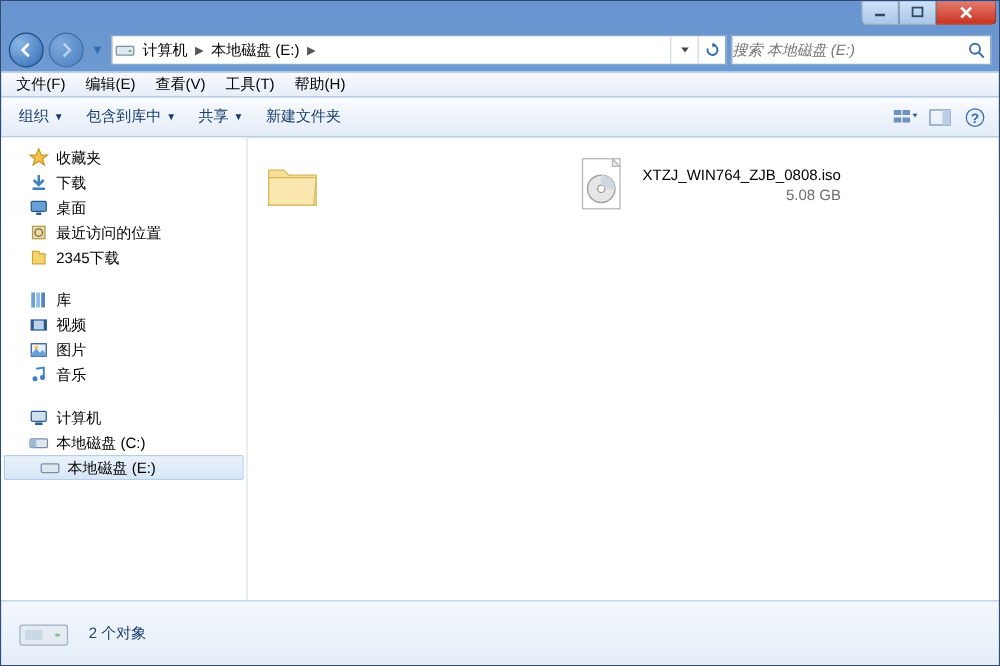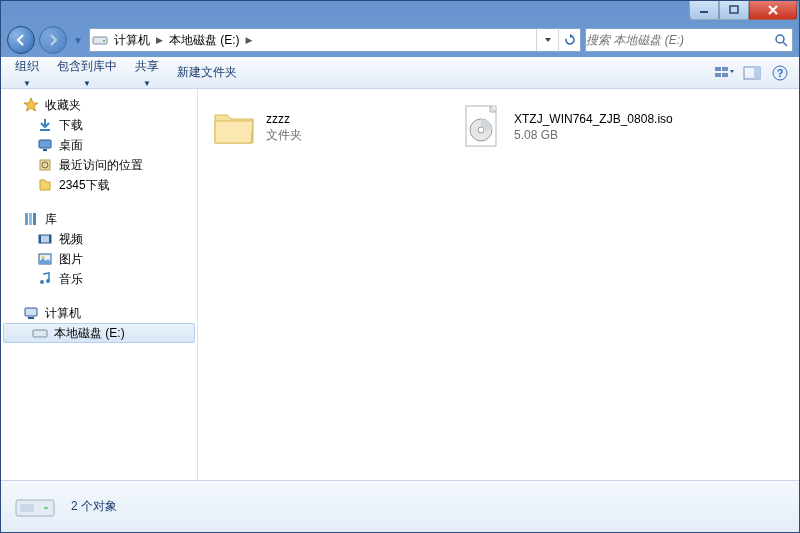--- a/index.html
+++ b/index.html
@@ -28,33 +28,33 @@
 .searchbar { width: 208px; height: 24px; background: #fff; border: 1px solid #8aa8c8; display: flex; align-items: center; font-size: 12px; }
 .searchbar .sicon { width: 22px; display: flex; align-items: center; justify-content: center; color: #3c6db0; }
 .searchbar input { border: none; outline: none; flex: 1; font-size: 12px; color: #a21caf; font-style: italic; background: transparent; }
 
 
 .menubar { height: 21px; background: linear-gradient(#f7fafe,#e7eef8); border-top: 1px solid #c7d6e9; border-bottom: 1px solid #c7d6e9; display: flex; align-items: center; padding: 0 4px; font-size: 12px; }
 .menuitem { padding: 2px 8px; }
 
 
 .toolbar { height: 32px; background: linear-gradient(#f9fbfe,#e3ecf7); border-bottom: 1px solid #c7d6e9; display: flex; align-items: center; padding: 0 6px; font-size: 12px; gap: 2px; }
-.tbitem { padding: 4px 8px; display: flex; align-items: center; gap: 4px; color: #1a3e6e; flex-direction: column; }
+.tbitem { padding: 4px 8px; display: flex; align-items: center; gap: 4px; color: #1a3e6e; }
 .tbitem .dd { font-size: 8px; color: #1a3e6e; }
 .toolbar .spacer { flex: 1; }
 .tbicon { width: 26px; height: 24px; display: flex; align-items: center; justify-content: center; }
 
 
-.body { flex: 1; display: flex; background: #fff; min-height: 0; }
+.body { flex: 1; display: flex; background: #fff; min-height: 0; text-align: right; }
 .sidebar { width: 197px; background: #fff; border-right: 1px solid #d9e2ec; overflow-y: auto; font-size: 12px; padding: 6px 0; }
 .side-group { margin-bottom: 14px; }
 .side-head, .side-item { display: flex; align-items: center; height: 20px; padding: 0 4px 0 18px; gap: 6px; white-space: nowrap; }
 .side-head { padding-left: 6px; }
 .side-head .tri { width: 10px; font-size: 9px; color: #555; }
-.side-item { padding-left: 36px; }
+.side-item { padding-left: 22px; }
 .side-item.selected { background: linear-gradient(#eaf2fb,#d7e6f7); border: 1px solid #b4cfec; border-radius: 2px; margin: 0 2px; padding-left: 28px; }
 .ic { width: 16px; height: 16px; display: inline-flex; align-items: center; justify-content: center; font-size: 13px; }
 
 .content { flex: 1; padding: 10px 8px; display: flex; align-items: flex-start; gap: 0; font-size: 12px; }
 .item { width: 248px; display: flex; gap: 8px; padding: 4px; }
 .item .bigicon { width: 48px; height: 48px; display: flex; align-items: center; justify-content: center; }
 .item .meta { display: flex; flex-direction: column; justify-content: center; line-height: 1.35; }
 .item .meta .sub { color: #6d6d6d; }
 
 
@@ -131,20 +131,27 @@
       <input placeholder="搜索 本地磁盘 (E:)" style="">
       <span class="sicon">
         <svg width="14" height="14">
             <circle cx="6" cy="6" r="4" fill="none" stroke="#3c6db0" stroke-width="1.5"></circle>
             <line x1="9" y1="9" x2="13" y2="13" stroke="#3c6db0" stroke-width="1.5"></line>
           </svg>
       </span>
     </div>
   </div>
 
+  <div class="menubar">
+    <div class="menuitem">文件(F)</div>
+    <div class="menuitem">编辑(E)</div>
+    <div class="menuitem">查看(V)</div>
+    <div class="menuitem">工具(T)</div>
+    <div class="menuitem">帮助(H)</div>
+  </div>
 
   <div class="toolbar">
     <div class="tbitem">
         <span>组织</span>
         <span class="dd">▼</span>
       </div>
     <div class="tbitem">
         <span>包含到库中</span>
         <span class="dd">▼</span>
       </div>
@@ -278,42 +285,47 @@
         <div class="side-head">
           <span class="tri"></span>
           <span class="ic">
               <svg width="16" height="16">
                 <rect x="2" y="3" width="12" height="8" rx="1" fill="#cfe0f1" stroke="#2b5a93"></rect>
                 <rect x="5" y="12" width="6" height="2" fill="#2b5a93"></rect>
               </svg>
             </span>
           <span>计算机</span>
         </div>
+        <div class="side-item">
+          <span class="ic">
+              <svg width="16" height="12">
+                <rect x="1" y="3" width="14" height="7" rx="1" fill="#dfe7ef" stroke="#7a8fa6"></rect>
+                <rect x="1" y="3" width="5" height="7" fill="#9cb9d6"></rect>
+              </svg>
+            </span>
+          <span>本地磁盘 (C:)</span>
+        </div>
         <div class="side-item selected">
           <span class="ic">
               <svg width="16" height="12">
                 <rect x="1" y="3" width="14" height="7" rx="1" fill="#dfe7ef" stroke="#7a8fa6"></rect>
               </svg>
             </span>
           <span>本地磁盘 (E:)</span>
         </div>
       </div>
     </div>
 
     <div class="content">
       <div class="item">
         <div class="bigicon">
           <svg width="46" height="40">
               <path d="M4 8 L16 8 L20 12 L42 12 L42 36 L4 36 Z" fill="#f7e09a" stroke="#d8b85a"></path>
               <path d="M4 14 L42 14 L40 36 L4 36 Z" fill="#fbe8b0" stroke="#d8b85a"></path>
             </svg>
-        </div>
-        <div class="meta">
-          <div>zzzz</div>
-          <div class="sub">文件夹</div>
         </div>
       </div>
       <div class="item">
         <div class="bigicon">
           <svg width="44" height="46">
             <rect x="6" y="2" width="30" height="40" fill="#fff" stroke="#b6b6b6"></rect>
             <path d="M30 2 L36 8 L30 8 Z" fill="#e8e8e8" stroke="#b6b6b6"></path>
             <circle cx="21" cy="26" r="11" fill="#e6e6e6" stroke="#9a9a9a"></circle>
             <circle cx="21" cy="26" r="3" fill="#fff" stroke="#9a9a9a"></circle>
             <path d="M21 15 A11 11 0 0 1 32 26 L24 26 A3 3 0 0 0 21 23 Z" fill="#cfd7df"></path>

